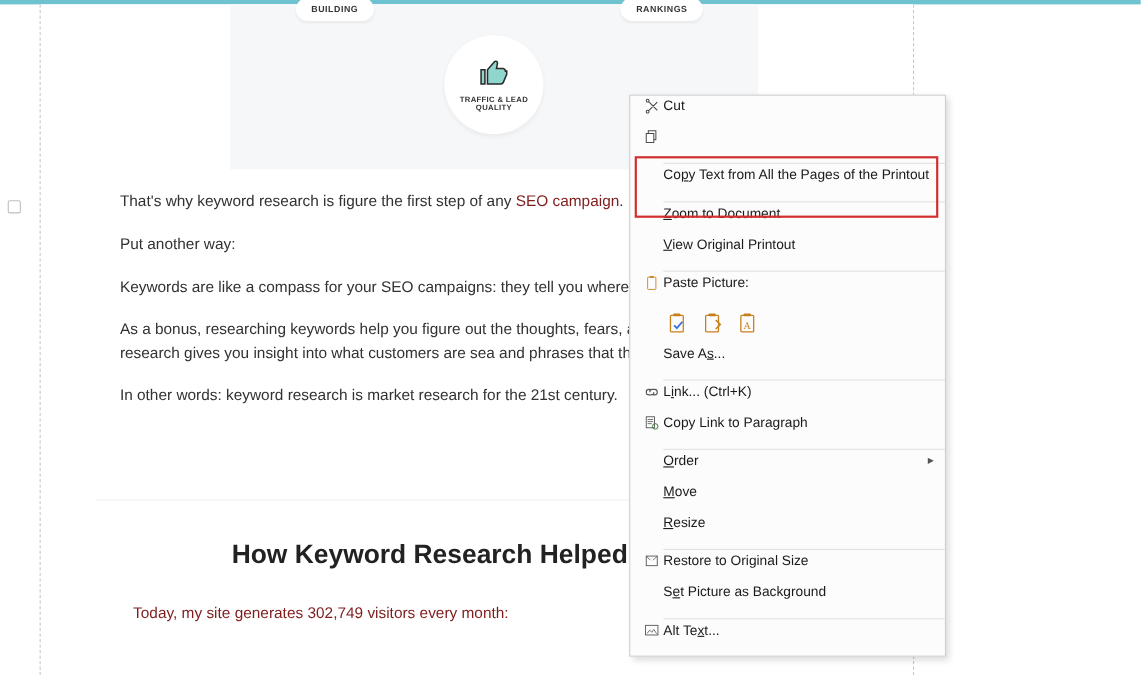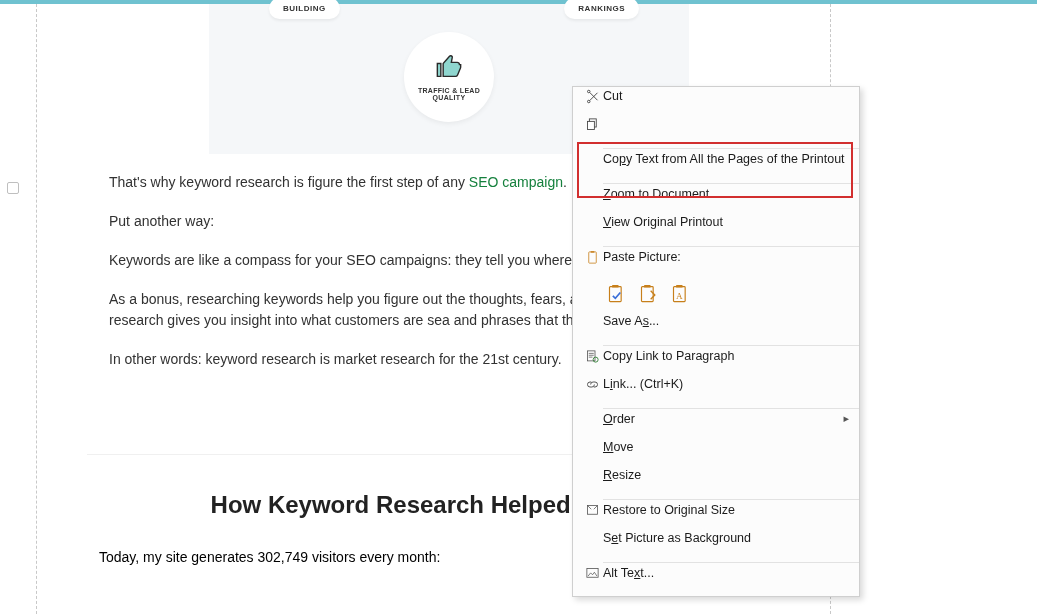--- a/index.html
+++ b/index.html
@@ -75,40 +75,40 @@
   .content {
     position:absolute;
     top:168px;
     left:72px;
     right:60px;
     color:#323232;
     font-size:14px;
     line-height:1.5;
   }
   .content p { margin-bottom:18px; }
-  .content a { color:#15803d; text-decoration:none; }
+  .content a { color:#7f1d1d; text-decoration:none; }
   .panel2 {
     position:absolute;
     top:450px;
     left:50px;
     right:45px;
     border-top:1px solid #f0f0f0;
     padding-top:36px;
   }
   .panel2 h2 {
     font-size:24px;
     font-weight:700;
     text-align:center;
     color:#222;
     margin-bottom:30px;
   }
   .panel2 p {
     font-size:14px;
-    color:#000000;
-    margin-left:12px;
+    color:#7f1d1d;
+    margin-left:34px;
   }
   
   .ctx {
     position:absolute;
     top:86px;
     left:572px;
     width:288px;
     background:#fcfcfc;
     border:1px solid #cfcfcf;
     box-shadow:3px 3px 6px rgba(0,0,0,.15);
@@ -247,35 +247,35 @@
     </span>
   </div>
   <div class="row">
     <span class="ico"></span>
     <span class="txt">Save A<u>s</u>...</span>
   </div>
   <div class="sep"></div>
   <div class="row">
     <span class="ico">
       <svg viewBox="0 0 24 24">
+          <path fill="none" stroke="#555" stroke-width="1.6" d="M9 12a4 4 0 0 1 4-4h3a4 4 0 0 1 0 8h-2M15 12a4 4 0 0 1-4 4H8a4 4 0 0 1 0-8h2"></path>
+        </svg>
+    </span>
+    <span class="txt">L<u>i</u>nk...  (Ctrl+K)</span>
+  </div>
+  <div class="row">
+    <span class="ico">
+      <svg viewBox="0 0 24 24">
           <rect x="4" y="3" width="12" height="16" fill="none" stroke="#555" stroke-width="1.3"></rect>
           <path d="M6 7h8M6 10h8M6 13h6" stroke="#555" stroke-width="1.2"></path>
           <circle cx="17" cy="17" r="4" fill="none" stroke="#2e7d32" stroke-width="1.4"></circle>
         </svg>
     </span>
     <span class="txt">Copy Link to Paragraph</span>
   </div>
-  <div class="row">
-    <span class="ico">
-      <svg viewBox="0 0 24 24">
-          <path fill="none" stroke="#555" stroke-width="1.6" d="M9 12a4 4 0 0 1 4-4h3a4 4 0 0 1 0 8h-2M15 12a4 4 0 0 1-4 4H8a4 4 0 0 1 0-8h2"></path>
-        </svg>
-    </span>
-    <span class="txt">L<u>i</u>nk...  (Ctrl+K)</span>
-  </div>
   <div class="sep"></div>
   <div class="row">
     <span class="ico"></span>
     <span class="txt"><u>O</u>rder</span>
     <span class="arrow">▸</span>
   </div>
   <div class="row">
     <span class="ico"></span>
     <span class="txt"><u>M</u>ove</span>
   </div>

